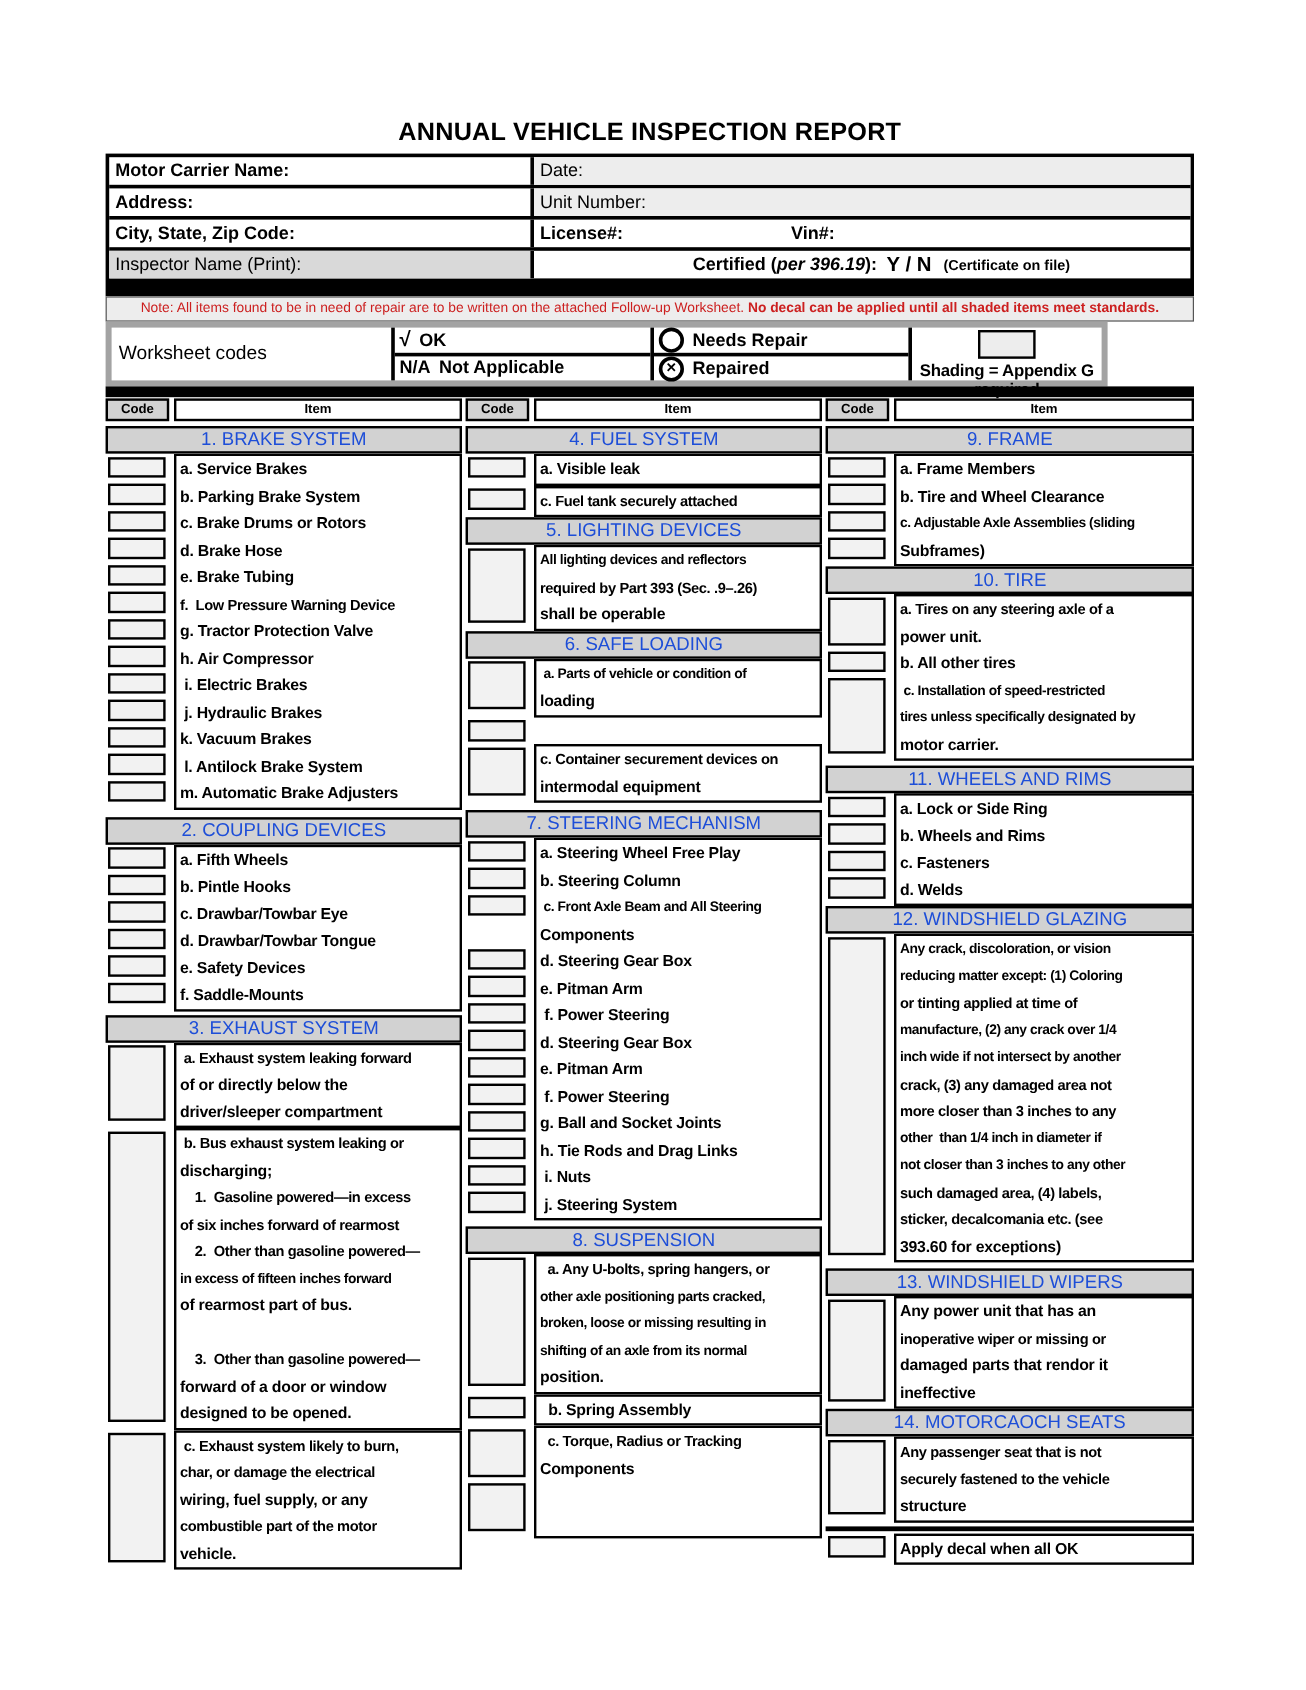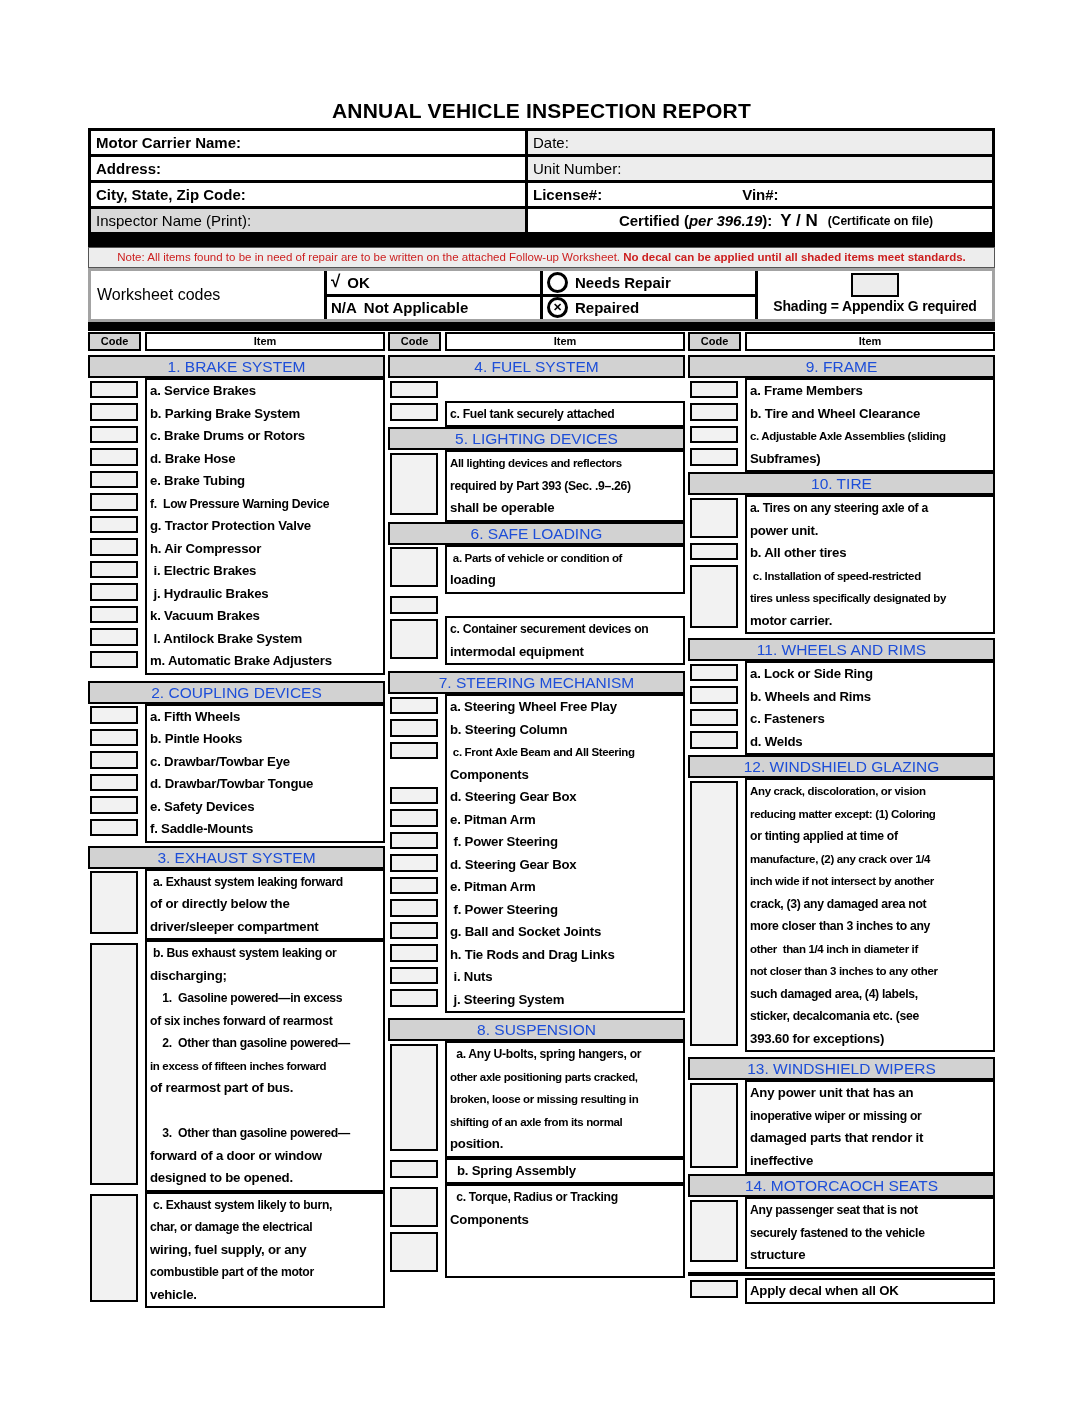--- a/index.html
+++ b/index.html
@@ -6,41 +6,41 @@
   #page{position:relative;width:1088px;height:1408px;background:#fff;
         font-family:"Liberation Sans",sans-serif;color:#000;overflow:hidden;padding-left:39px;}
   .abs{position:absolute;box-sizing:border-box;}
   
   #title{left:88px;top:99px;width:907px;text-align:center;font-size:21px;font-weight:bold;letter-spacing:.2px;}
   
   #hdr{left:88px;top:128px;width:907px;height:107px;border:3px solid #000;display:flex;flex-direction:column;}
   .hrow{flex:1;display:flex;border-bottom:3px solid #000;min-height:0;}
   .hrow:last-child{border-bottom:none;gap:32px;}
   .hcell{display:flex;align-items:center;padding-left:5px;font-size:15px;box-sizing:border-box;min-width:0;}
-  .hleft{width:437px;border-right:3px solid #000;font-weight:bold;}
+  .hleft{width:354px;border-right:3px solid #000;font-weight:bold;}
   .hright{flex:1;}
   .bg-lt{background:#ededed;}
   .bg-md{background:#d9d9d9;}
   .hleft.plain{font-weight:normal;}
   .vin{margin-left:140px;font-weight:bold;}
   .lic{font-weight:bold;}
   .certwrap{flex:1;display:flex;align-items:center;justify-content:center;font-weight:bold;font-size:15px;}
   .certwrap .it{font-style:italic;}
   .certwrap .yn{font-size:17px;margin:0 10px 0 8px;}
   .certwrap .cnote{font-size:12px;}
   
   .blackbar{background:#000;}
   #bar1{left:88px;top:235px;width:907px;height:12px;}
   #bar2{left:88px;top:322px;width:907px;height:9px;}
   
   #note{left:88px;top:247px;width:907px;height:21px;background:#ededed;border:1px solid #555;
         text-align:center;font-size:11.5px;line-height:19px;color:#cc1f1f;white-space:nowrap;overflow:hidden;}
   #note b{font-weight:bold;}
   
-  #legend{left:88px;top:268px;width:907px;height:54px;border:3px solid #a3a3a3;display:flex;}
+  #legend{left:88px;top:268px;width:835px;height:54px;border:5px solid #a3a3a3;display:flex;}
   .lg-a{width:227px;border-right:3px solid #000;display:flex;align-items:center;padding-left:6px;font-size:16px;}
   .lg-col{display:flex;flex-direction:column;border-right:3px solid #000;}
   .lg-b{width:213px;} .lg-c{width:212px;}
   .lg-cell{flex:1;display:flex;align-items:center;padding-left:4px;font-weight:bold;font-size:15px;gap:7px;}
   .lg-cell.top{border-bottom:3px solid #000;}
   .lg-d{flex:1;position:relative;}
   .sample-box{width:48px;height:24px;background:#ededed;border:2px solid #000;margin:2px auto 0;box-sizing:border-box;}
   .shading-txt{text-align:center;font-weight:bold;font-size:14px;margin-top:1px;letter-spacing:-.2px;}
   .sym-check{font-size:17px;font-weight:bold;}
   .sym-circle{width:15px;height:15px;border:3px solid #000;border-radius:50%;display:inline-flex;
@@ -244,20 +244,23 @@
       <div class="col-head">
         <div class="code-head">Code</div>
         <div class="item-head">Item</div>
       </div>
       <div class="section">
         <div class="sec-header">4. FUEL SYSTEM</div>
         <div class="group-row">
           <div class="code-stack">
             <div class="code-box" style="height: 17.5px;"></div>
           </div>
+          <div class="item-box">
+            <div class="item-line">a. Visible leak</div>
+          </div>
         </div>
         <div class="group-row">
           <div class="code-stack">
             <div class="code-box" style="height: 17.5px;"></div>
           </div>
           <div class="item-box">
             <div class="item-line mid">c. Fuel tank securely attached</div>
           </div>
         </div>
       </div>

